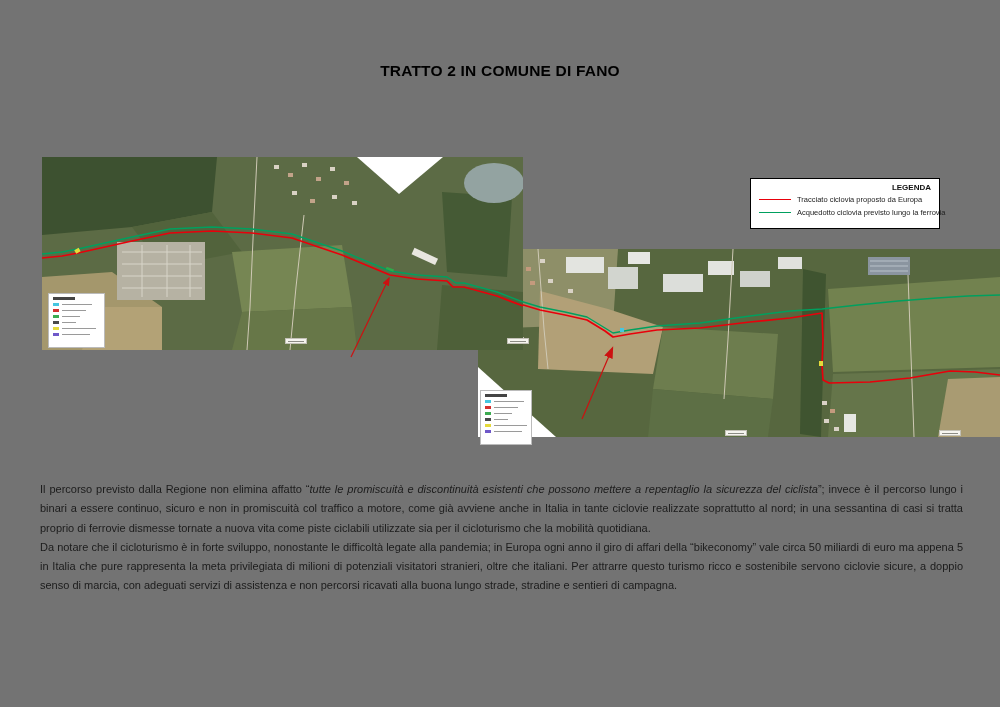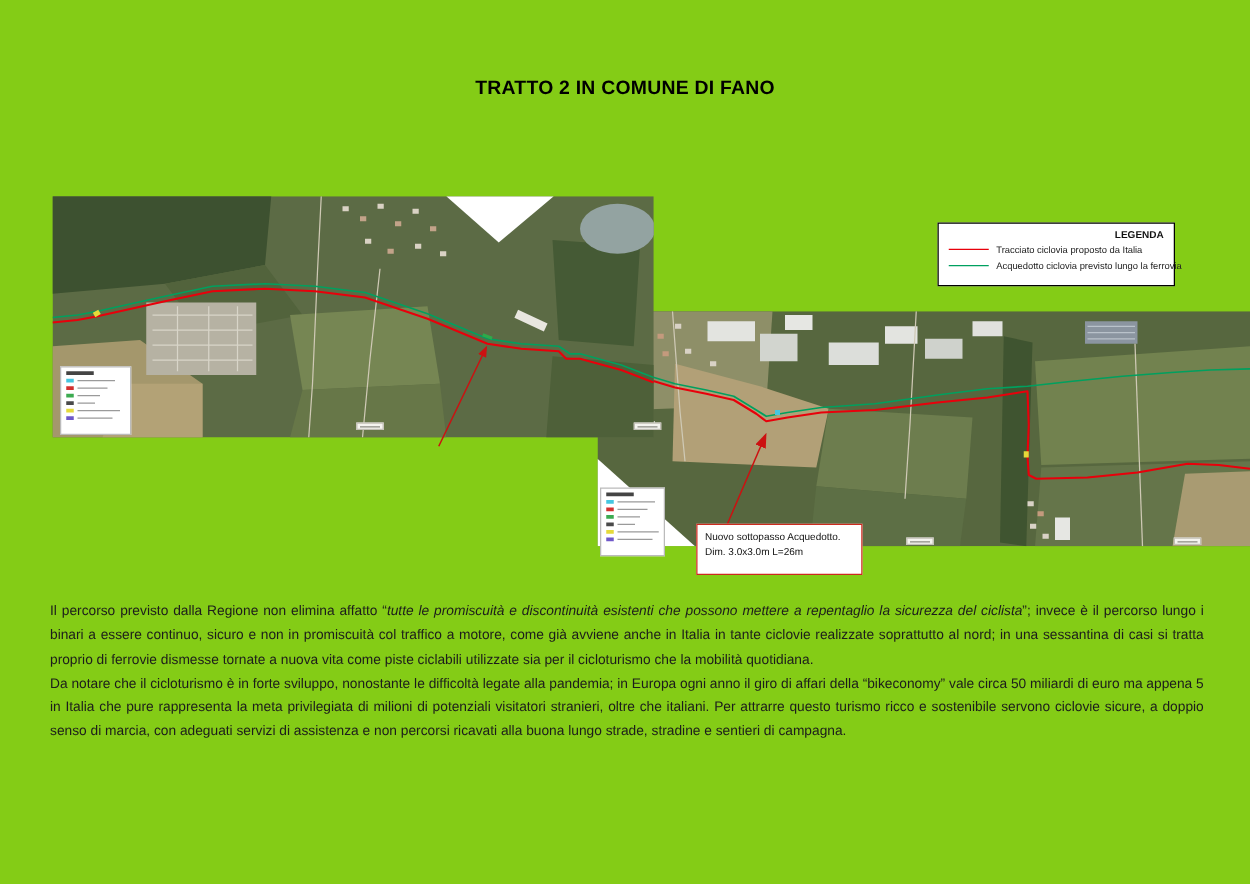--- a/index.html
+++ b/index.html
@@ -1,17 +1,17 @@
 <!DOCTYPE html>
 <html style="--route-red: #e8000b; --route-green: #00a05f; --callout-border: #cc2a1e; --leader-red: #cc1111;"><head>
 <meta charset="utf-8">
 <style>
   html,body{margin:0;padding:0;background:#ffffff;}
   .page{
-    position:relative;width:1000px;height:707px;background:#84cc16;overflow:hidden;
+    position:relative;width:1000px;height:707px;background:#737373;overflow:hidden;
     font-family:"Liberation Sans", sans-serif;color:#1b1b1b;
   }
   .title{
     position:absolute;left:0;top:62px;width:1000px;text-align:center;
     font-size:15.5px;font-weight:bold;letter-spacing:.2px;color:#000;margin:0;
   }
   
   .map{position:absolute;}
   .map svg{display:block;}
   .map-left{left:42px;top:157px;width:481px;height:193px;z-index:3;}
@@ -238,44 +238,40 @@
         </div>
     </div>
     <div class="map-chip" style="left:243px;top:181px;"></div>
     <div class="map-chip" style="left:465px;top:181px;"></div>
   </div>
 
   <div class="legend-box">
     <div class="legend-title">LEGENDA</div>
     <div class="legend-item">
       <span class="legend-line" style="background: rgb(232, 0, 11);"></span>
-      <span class="legend-label">Tracciato ciclovia proposto da Italia</span>
+      <span class="legend-label">Tracciato ciclovia proposto da Europa</span>
     </div>
     <div class="legend-item">
       <span class="legend-line" style="background: rgb(0, 160, 95);"></span>
       <span class="legend-label">Acquedotto ciclovia previsto lungo la ferrovia</span>
     </div>
   </div>
 
   <svg class="overlay-svg" width="1000" height="707" viewBox="0 0 1000 707">
     <defs>
       <marker id="arw" markerWidth="9" markerHeight="8" refX="7.5" refY="3.5" orient="auto" markerUnits="userSpaceOnUse">
         <path d="M0,0 L9,3.5 L0,7 Z" class="arrow-head"></path>
       </marker>
       <marker id="arwBig" markerWidth="12" markerHeight="10" refX="9" refY="4.5" orient="auto" markerUnits="userSpaceOnUse">
         <path d="M0,0 L12,4.5 L0,9 Z" class="arrow-head"></path>
       </marker>
     </defs>
     <path class="leader" marker-end="url(#arw)" d="M351,357 L389,278"></path>
     <path class="leader" marker-end="url(#arwBig)" d="M582,419 L612,349"></path>
   </svg>
 
-  <div class="callout callout-2">
-    <div>Nuovo sottopasso Acquedotto.</div>
-    <div>Dim. 3.0x3.0m L=26m</div>
-  </div>
 
   <div class="body-text">
     <p><span>Il percorso previsto dalla Regione non elimina affatto “</span><span class="it">tutte le promiscuità e discontinuità esistenti che possono mettere a repentaglio la sicurezza del ciclista</span><span>”; invece è il percorso lungo i binari a essere continuo, sicuro e non in promiscuità col traffico a motore, come già avviene anche in Italia in tante ciclovie realizzate soprattutto al nord; in una sessantina di casi si tratta proprio di ferrovie dismesse tornate a nuova vita come piste ciclabili utilizzate sia per il cicloturismo che la mobilità quotidiana.</span></p>
     <p>Da notare che il cicloturismo è in forte sviluppo, nonostante le difficoltà legate alla pandemia; in Europa ogni anno il giro di affari della “bikeconomy” vale circa 50 miliardi di euro ma appena 5 in Italia che pure rappresenta la meta privilegiata di milioni di potenziali visitatori stranieri, oltre che italiani. Per attrarre questo turismo ricco e sostenibile servono ciclovie sicure, a doppio senso di marcia, con adeguati servizi di assistenza e non percorsi ricavati alla buona lungo strade, stradine e sentieri di campagna.</p>
   </div>
 
 </div>
 
 </body></html>

